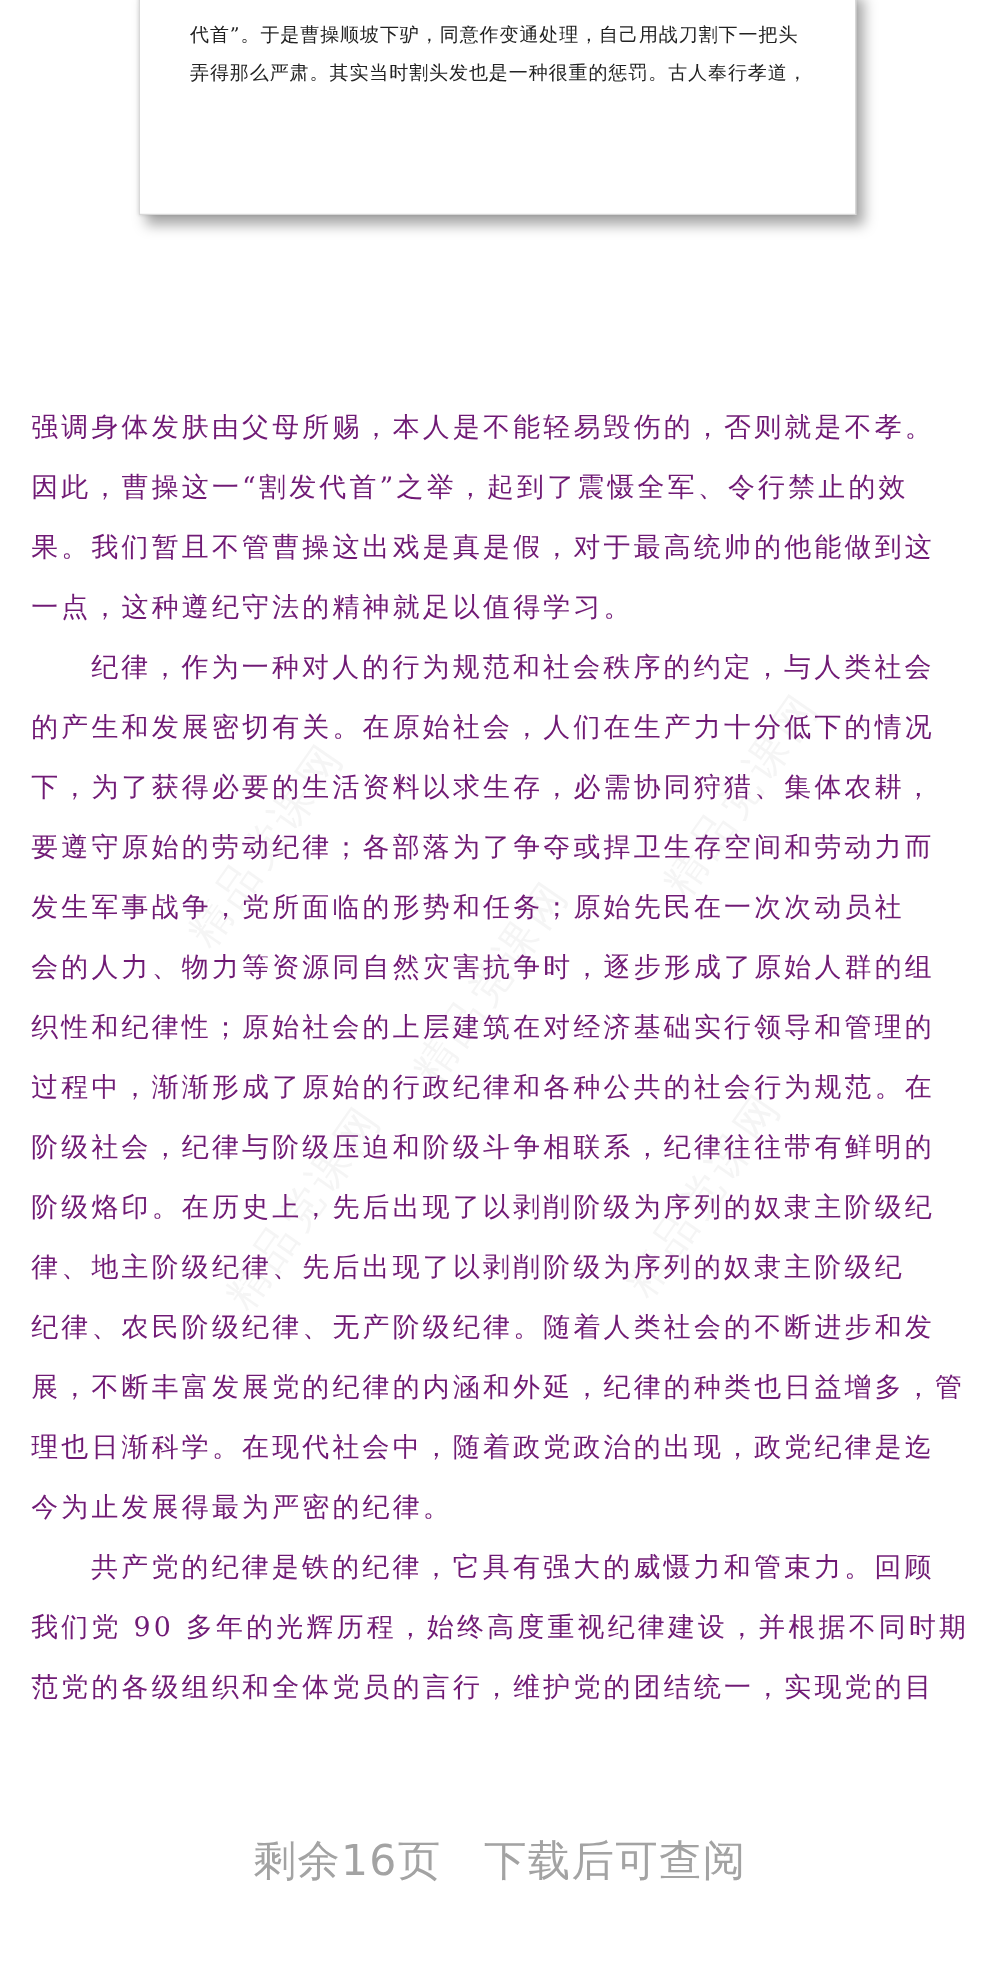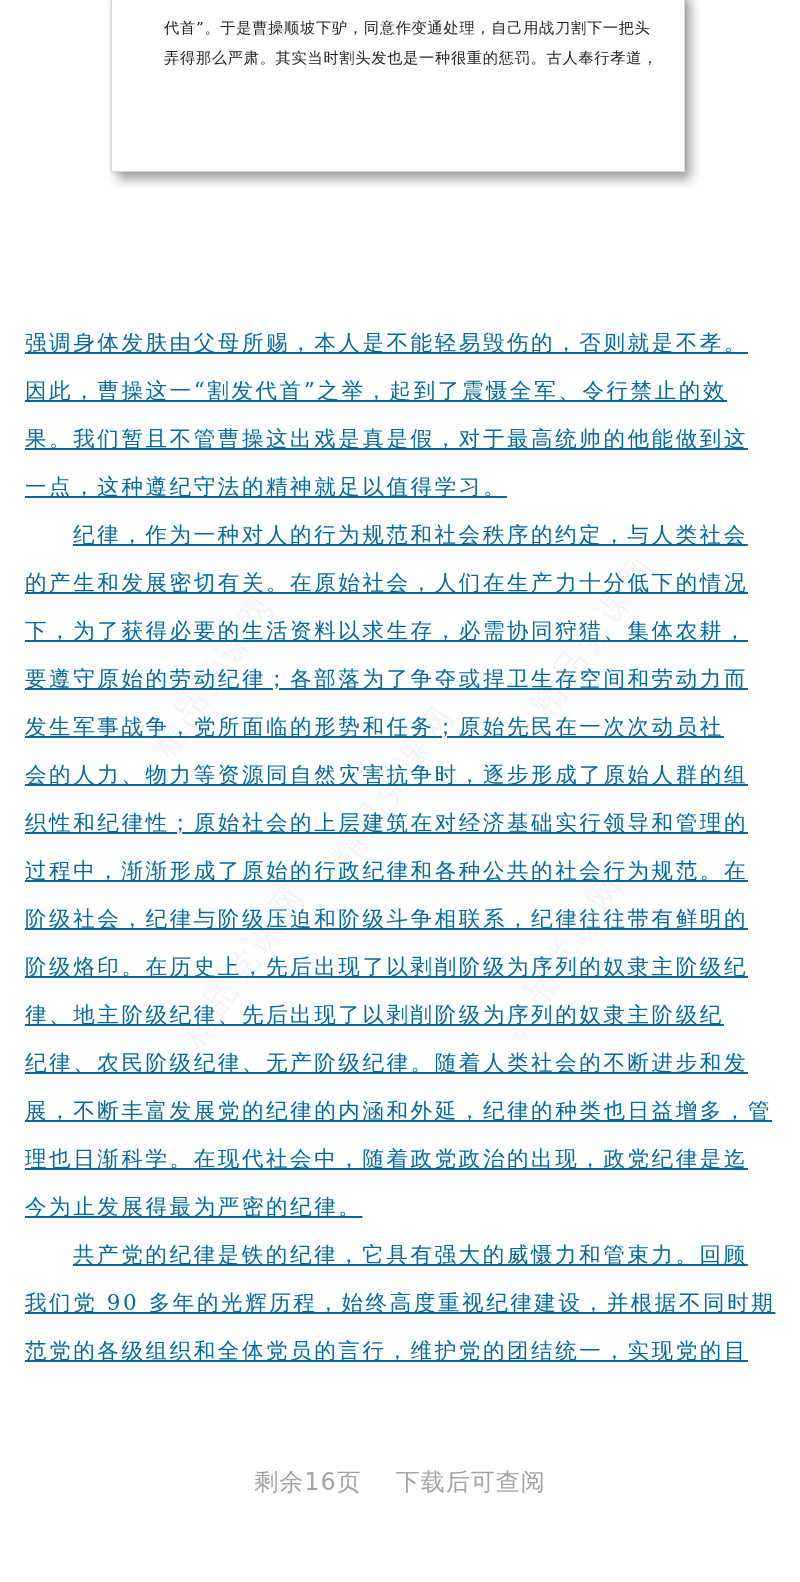--- a/index.html
+++ b/index.html
@@ -24,21 +24,20 @@
       height: 180px;
       background: #ffffff;
       border: 1px solid #d8d8d8;
       box-shadow: 6px 8px 10px rgba(0,0,0,0.35), 0 0 3px rgba(0,0,0,0.15);
     }
     .preview-lines {
       position: absolute;
       left: 40px;
       top: 22px;
       width: 495px;
-      margin-left: 12px;
     }
     .preview-line {
       height: 30px;
       line-height: 30px;
       font-size: 15.2px;
       letter-spacing: 0.75px;
       white-space: nowrap;
       color: #222;
     }
     
@@ -47,22 +46,21 @@
       left: 25px;
       top: 319px;
       width: 752px;
     }
     .body-line {
       height: 48px;
       line-height: 48px;
       font-size: 21.5px;
       letter-spacing: 2.6px;
       white-space: nowrap;
-      color: #0369a1;
-      text-decoration: underline;
+      color: #701a75;
     }
     .body-line.indent {
       padding-left: 48px;
     }
     
     .watermark {
       position: absolute;
       font-family: "DejaVu Sans", "Liberation Sans", sans-serif;
       font-size: 34px;
       color: rgba(120,120,120,0.07);
@@ -73,21 +71,21 @@
       letter-spacing: 4px;
     }
     
     .remaining {
       position: absolute;
       left: 0;
       top: 1466px;
       width: 800px;
       text-align: center;
       font-family: "DejaVu Sans", "Liberation Sans", sans-serif;
-      font-size: 24px;
+      font-size: 34px;
       color: #a3a3a3;
       letter-spacing: 1px;
     }
     .remaining .gap {
       display: inline-block;
       width: 34px;
     }
   </style>
 </head>
 <body>

